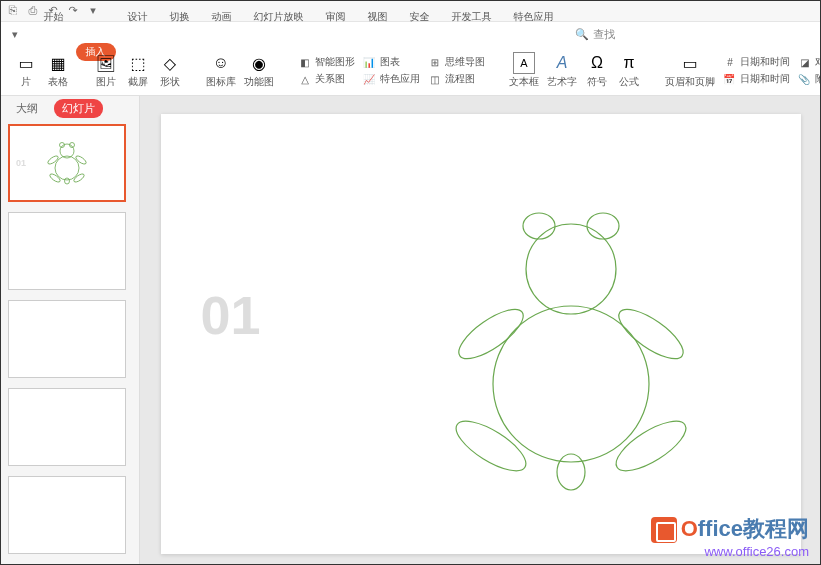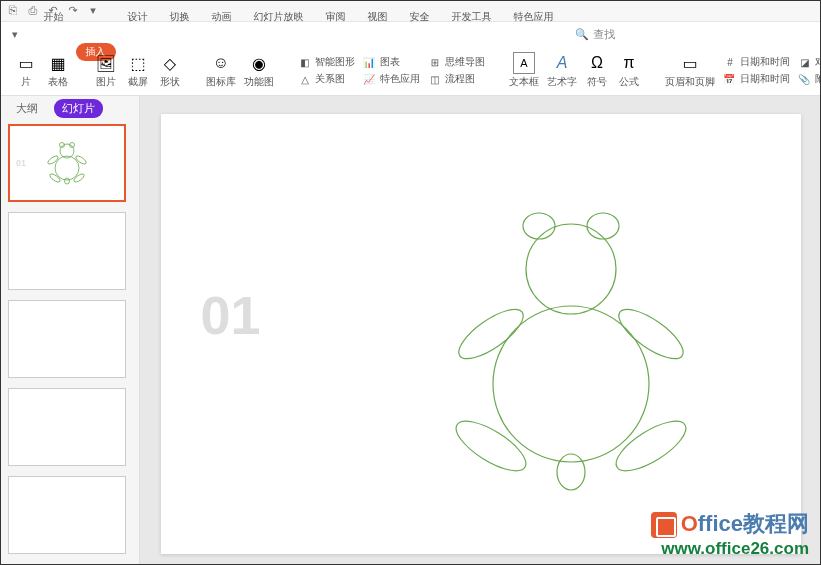--- a/index.html
+++ b/index.html
@@ -23,37 +23,37 @@
     .ribbon-btn-label { font-size: 10px; color: #555; margin-top: 1px; white-space: nowrap; }
     .ribbon-small-col { display: flex; flex-direction: column; gap: 1px; }
     .ribbon-small-btn { display: flex; align-items: center; gap: 3px; padding: 1px 4px; font-size: 10px; color: #555; white-space: nowrap; }
     .ribbon-small-btn .sm-icon { width: 14px; height: 14px; display:flex; align-items:center; justify-content:center; }
     
     .content-area { display: flex; height: calc(565px - 96px); position: relative; }
     
     .sidebar { width: 140px; background: #f5f5f5; border-right: 1px solid #ddd; display: flex; flex-direction: column; }
     .sidebar-tabs { height: 24px; display: flex; align-items: center; padding: 4px 8px; gap: 8px; }
     .sidebar-tab { font-size: 11px; color: #666; padding: 2px 8px; }
-    .sidebar-tab.active { background: #6d28d9; color: #fff; border-radius: 9px; font-family: Liberation Serif, serif; }
+    .sidebar-tab.active { background: #ef4444; color: #fff; border-radius: 9px; font-family: Liberation Serif, serif; }
     .thumbs { flex: 1; overflow-y: auto; padding: 4px 8px; }
     .thumb { width: 118px; height: 78px; background: #fff; border: 1px solid #ccc; margin-bottom: 10px; position: relative; display:flex; align-items:center; justify-content:center; }
     .thumb.active { border: 2px solid #e8582e; }
     .thumb-num-text { position: absolute; left: 6px; top: 50%; transform: translateY(-50%); font-size: 9px; color: #ddd; font-weight: bold; }
     
     .slide-canvas { flex: 1; background: #e8e8e8; display: flex; align-items: flex-start; justify-content: center; padding: 18px 10px 0 10px; }
     .slide { width: 640px; height: 440px; background: #fff; box-shadow: 0 1px 4px rgba(0,0,0,0.15); position: relative; }
     .slide-num { position: absolute; left: 40px; top: 170px; font-size: 54px; font-weight: bold; color: #ddd; }
     .frog { position: absolute; left: 260px; top: 70px; }
     .frog circle, .frog ellipse { fill: none; stroke: #6aa84f; stroke-width: 1.2; }
     
     .watermark { position: absolute; right: 12px; bottom: 6px; text-align: right; }
     .watermark-title { font-size: 22px; font-weight: bold; }
     .watermark-title .o1 { color: #e8582e; }
     .watermark-title .rest { color: #4a7cb0; }
-    .watermark-url { font-size: 17px; color: #15803d; font-weight: bold; }
+    .watermark-url { font-size: 13px; color: #8b5cf6; font-weight: normal; }
     .wm-icon { display:inline-block; width:26px; height:26px; background:#e8582e; border-radius:4px; vertical-align:middle; margin-right:4px; position:relative; }
     .wm-icon::after { content:""; position:absolute; left:5px; top:5px; width:16px; height:16px; border:2px solid #fff; border-radius:2px; }
     
     .border-frame { position: absolute; inset: 0; border: 1px solid #333; pointer-events: none; }
   </style>
 </head>
 <body>
 
 <div class="top-qat">
   <span class="qat-icon">⎘</span>

